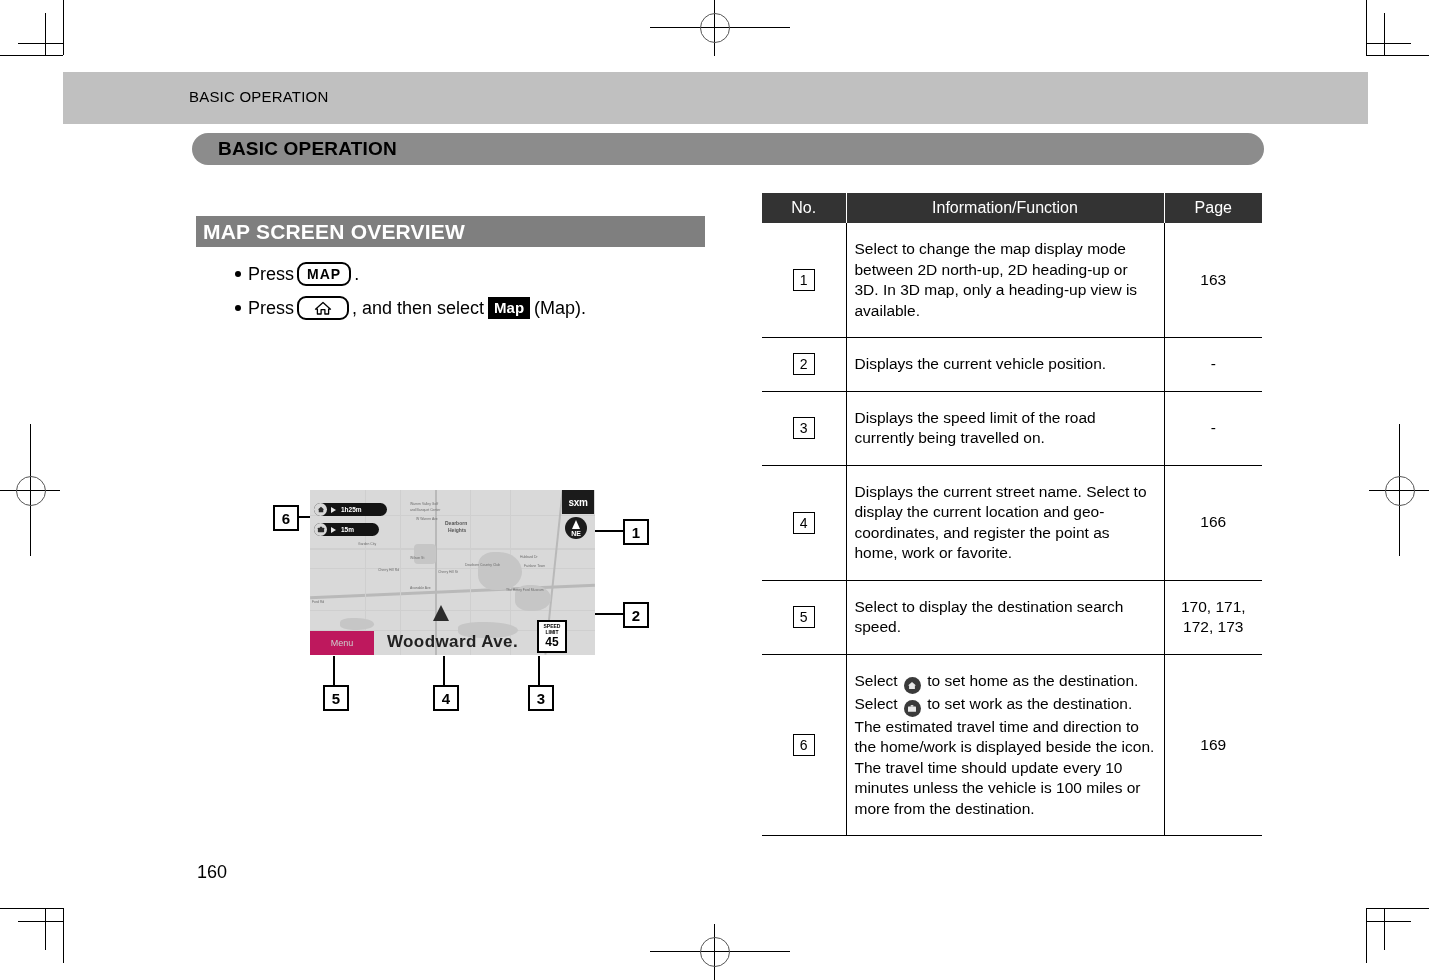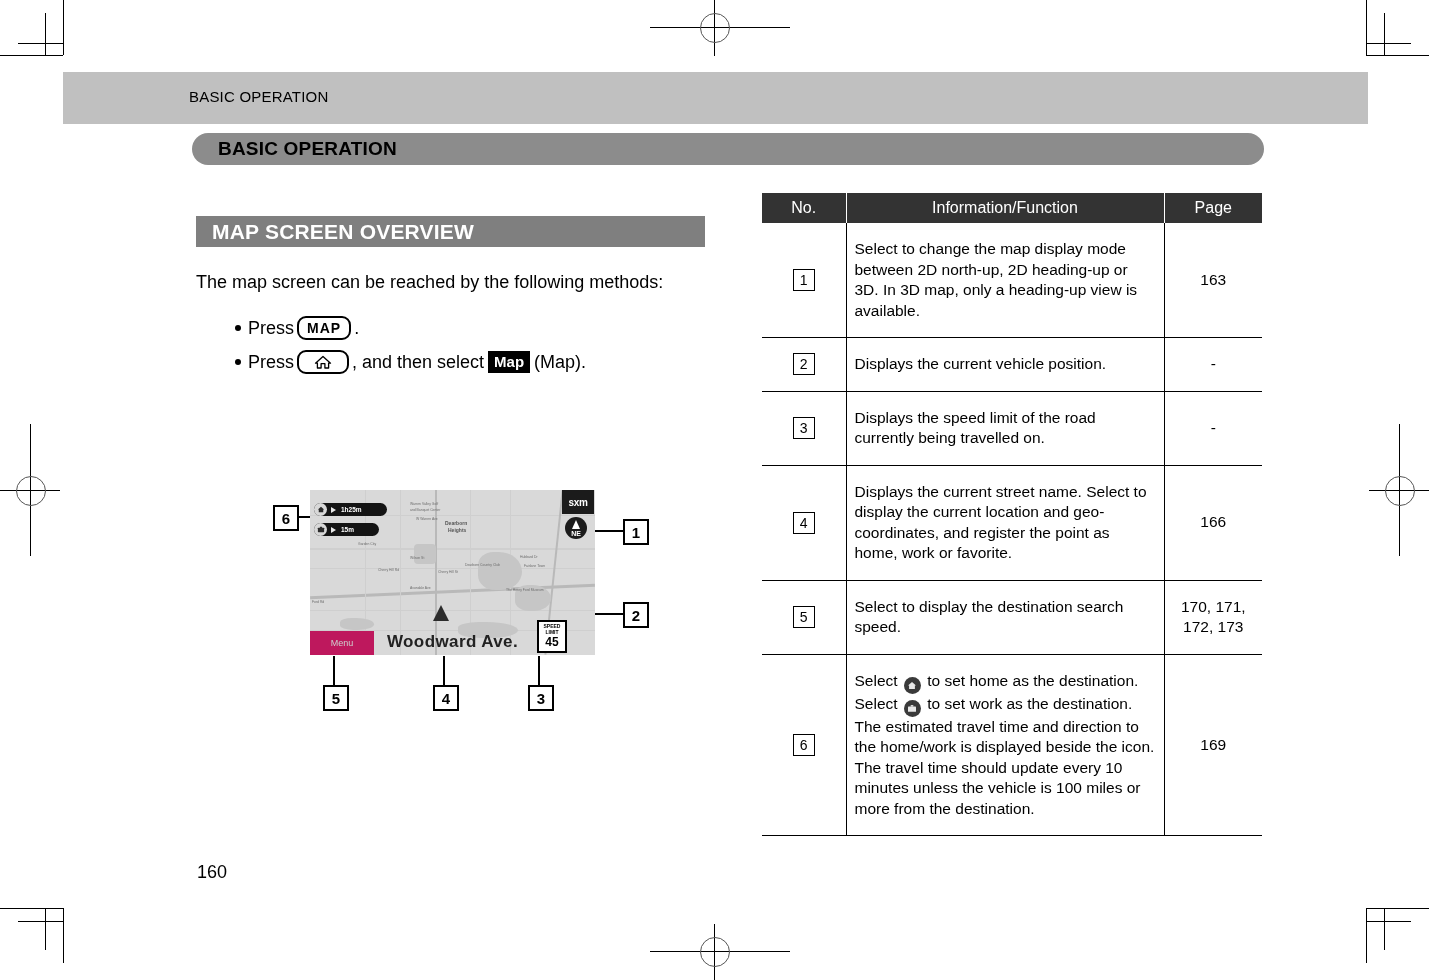--- a/index.html
+++ b/index.html
@@ -43,21 +43,21 @@
   .h1 {
     font-size:30px; font-weight:bold; letter-spacing:0.3px;
     margin:0; padding:0; line-height:42px;
   }
   .h2-bar {
     margin-top:36px; width:509px; height:31px; background:#7f7f7f;
     display:flex; align-items:center;
   }
   .h2-bar .t {
     color:#fff; font-size:21px; font-weight:bold; letter-spacing:0.2px;
-    padding-left:16px;
+    padding-left:7px;
   }
   .intro { margin-top:22px; font-size:18px; line-height:26px; }
 
   .bullets { margin-top:12px; padding-left:39px; }
   .bullet { display:flex; align-items:center; font-size:18px; line-height:30px; margin-bottom:4px; }
   .bullet .dot {
     width:6px; height:6px; border-radius:50%; background:#000;
     margin-right:7px; flex:0 0 auto;
   }
   .key {
@@ -245,21 +245,20 @@
   <div class="chapter-pill">
     <div class="lbl">BASIC OPERATION</div>
   </div>
 
   <div class="left-col">
 
     <div class="h2-bar">
       <span class="t">MAP SCREEN OVERVIEW</span>
     </div>
 
-    <p class="intro">The map screen can be reached by the following methods:</p>
 
     <div class="bullets">
 
       <div class="bullet">
         <span class="dot"></span>
         <span>Press</span>
         <span class="key">MAP</span>
         <span>.</span>
       </div>
 

